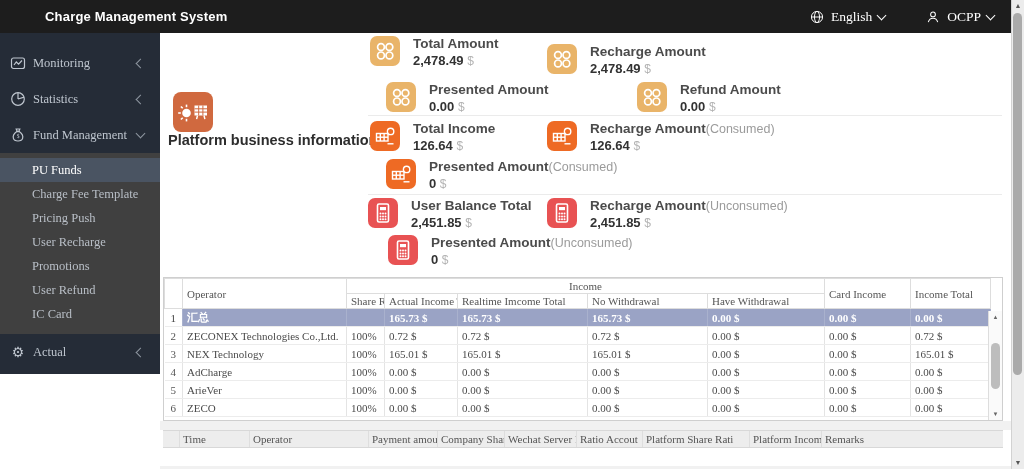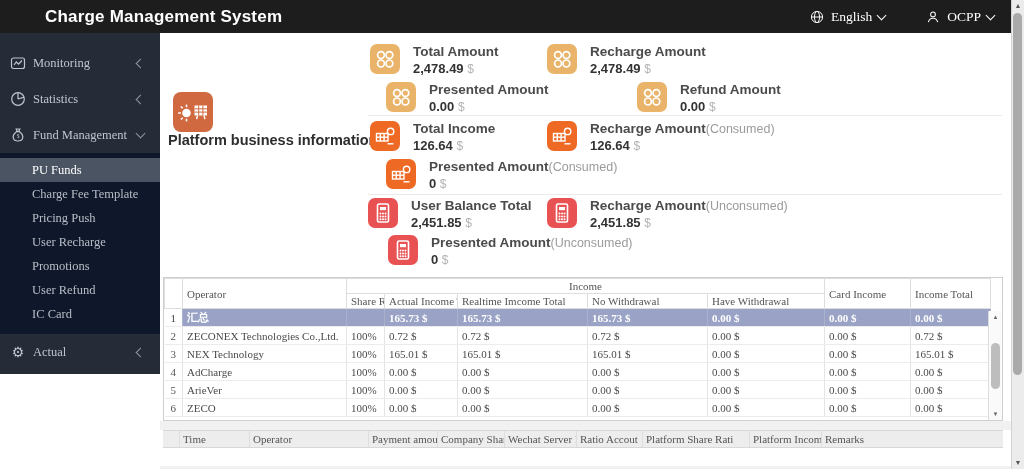--- a/index.html
+++ b/index.html
@@ -1,40 +1,40 @@
 <!DOCTYPE html>
 <html><head>
 <meta charset="utf-8">
 <style>
   html,body{margin:0;padding:0;background:#e9e9e9;}
   .app{position:relative;width:1024px;height:469px;overflow:hidden;background:#fff;
        font-family:"Liberation Sans","DejaVu Sans",sans-serif;}
   
   .hdr{position:absolute;left:0;top:0;width:1012px;height:33px;background:#1d1d1d;}
   .hdr-title{position:absolute;left:45px;top:0;height:33px;line-height:33px;color:#fff;
-             font-size:17px;font-weight:600;letter-spacing:.2px;}
+             font-size:13px;font-weight:600;letter-spacing:.2px;}
   .hdr-right{position:absolute;right:18px;top:0;height:33px;display:flex;align-items:center;gap:40px;
              color:#fff;font-family:"Liberation Serif","DejaVu Serif",serif;font-size:13.5px;}
   .hdr-group{display:flex;align-items:center;gap:6px;cursor:pointer;color:#fff;}
   
   .chv{display:inline-block;width:6px;height:6px;}
   .chv-left{border-left:1.6px solid currentColor;border-bottom:1.6px solid currentColor;transform:rotate(45deg);}
   .chv-down{border-right:1.6px solid currentColor;border-bottom:1.6px solid currentColor;transform:rotate(45deg);margin-top:-3px;}
   
   .pscroll{position:absolute;right:0;top:0;width:12px;height:469px;background:#ececec;border-left:1px solid #d2d2d2;}
   .pscroll .arr{position:absolute;left:0;width:12px;height:12px;font-size:7px;line-height:12px;text-align:center;color:#555;}
   .pscroll .thumb{position:absolute;left:1px;top:13px;width:9px;height:362px;background:#aaa;border-radius:5px;}
   
   .side{position:absolute;left:0;top:33px;width:160px;height:341px;background:#252c37;
         font-family:"Liberation Serif","DejaVu Serif",serif;color:#bfc6cf;font-size:12.5px;}
   .side-item{height:36px;display:flex;align-items:center;padding:0 16px 0 10px;gap:7px;cursor:pointer;color:#bfc6cf;}
   .side-item .lbl{flex:1;}
   .side-item .chv{color:#8f97a1;}
   .side-first{margin-top:12px;}
-  .submenu{background:#0f172a;padding:5px 0 8px 0;}
+  .submenu{background:#404040;padding:5px 0 8px 0;}
   .sub-item{height:24px;line-height:24px;padding-left:32px;cursor:pointer;color:#b9bfc7;}
   .sub-item.sel{background:#4a5462;color:#fff;}
   .sicn{width:16px;height:16px;flex:0 0 16px;display:inline-flex;align-items:center;justify-content:center;}
   .gearglyph{font-size:14px;color:#bfc6cf;font-family:"DejaVu Sans",sans-serif;}
   
   .main{position:absolute;left:160px;top:33px;width:852px;height:436px;background:#fff;}
   .plat-icon{position:absolute;left:173px;top:92px;}
   .plat-title{position:absolute;left:168px;top:132px;width:210px;font-size:14.5px;font-weight:700;color:#2d2d2d;}
   .stat{position:absolute;display:flex;gap:13px;}
   .stat .txt{padding-top:0;}
@@ -167,21 +167,21 @@
           <line x1="21.5" y1="20.1" x2="34" y2="20.1"></line>
         <line x1="25.7" y1="13.5" x2="25.7" y2="23.5"></line>
           <line x1="29.9" y1="13.5" x2="29.9" y2="23.5"></line>
       </g>
       <line x1="24.5" y1="23.5" x2="23.6" y2="27.2" stroke="#fff" stroke-width="1.4"></line>
       <line x1="31" y1="23.5" x2="31.9" y2="27.2" stroke="#fff" stroke-width="1.4"></line>
     </svg>
   </span>
   <div class="plat-title">Platform business information</div>
 
-  <div class="stat" style="left:370px;top:44px">
+  <div class="stat" style="left:370px;top:36px">
     <span><svg width="30" height="30" viewBox="0 0 30 30">
           <rect width="30" height="30" rx="7" fill="#e9b469"></rect>
           <g fill="none" stroke="#fff" stroke-width="1.7">
             <circle cx="11" cy="11" r="3.4"></circle>
             <circle cx="19.4" cy="11" r="3.4"></circle>
             <circle cx="11" cy="19.4" r="3.4"></circle>
             <circle cx="19.4" cy="19.4" r="3.4"></circle>
           </g>
         </svg></span>
     <div class="txt">

